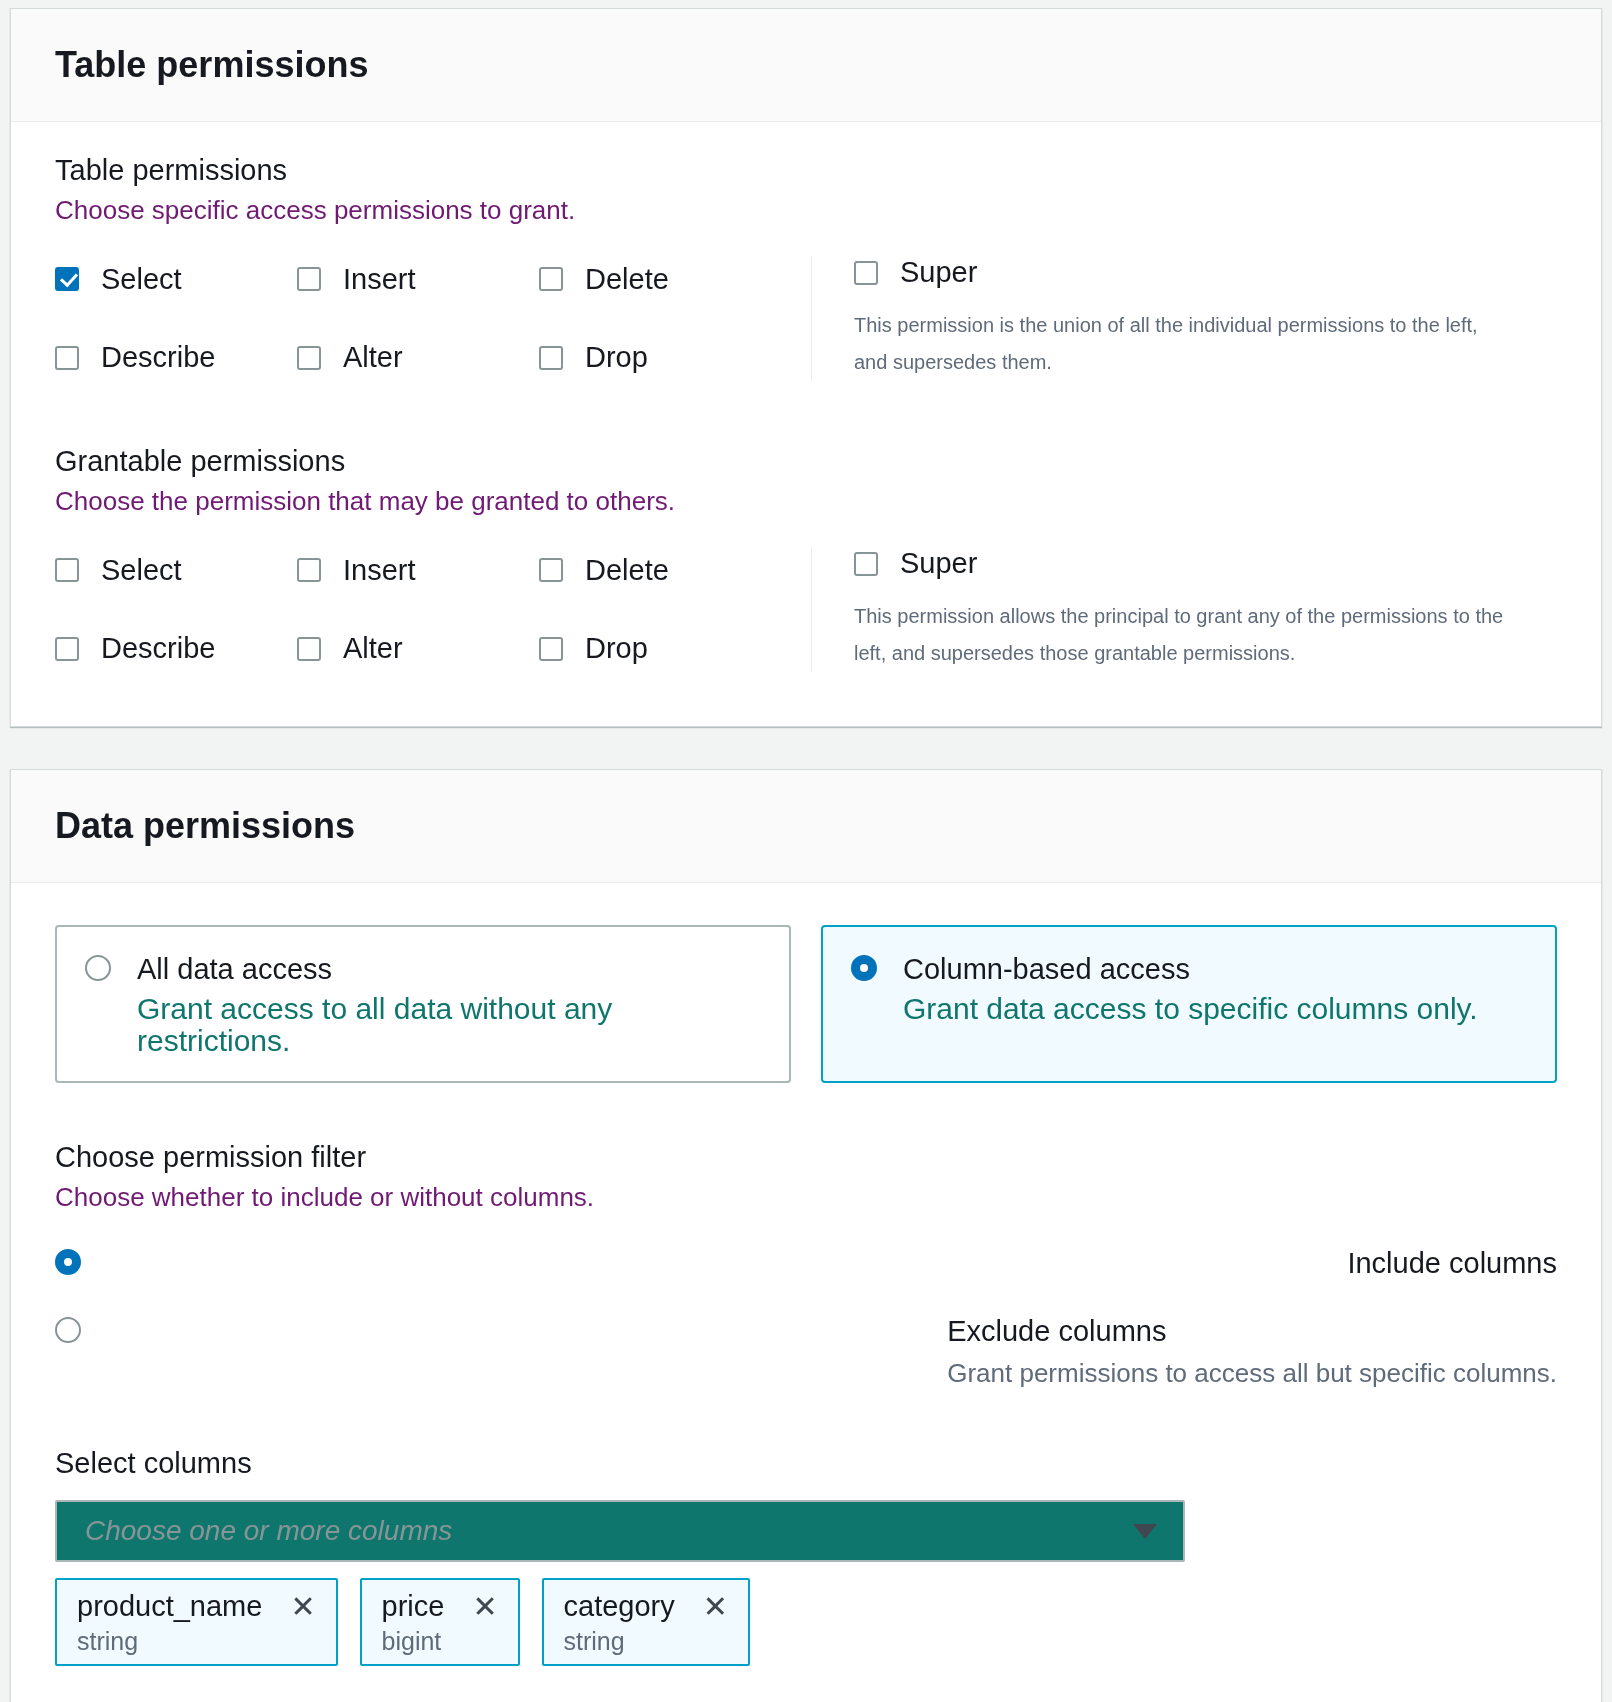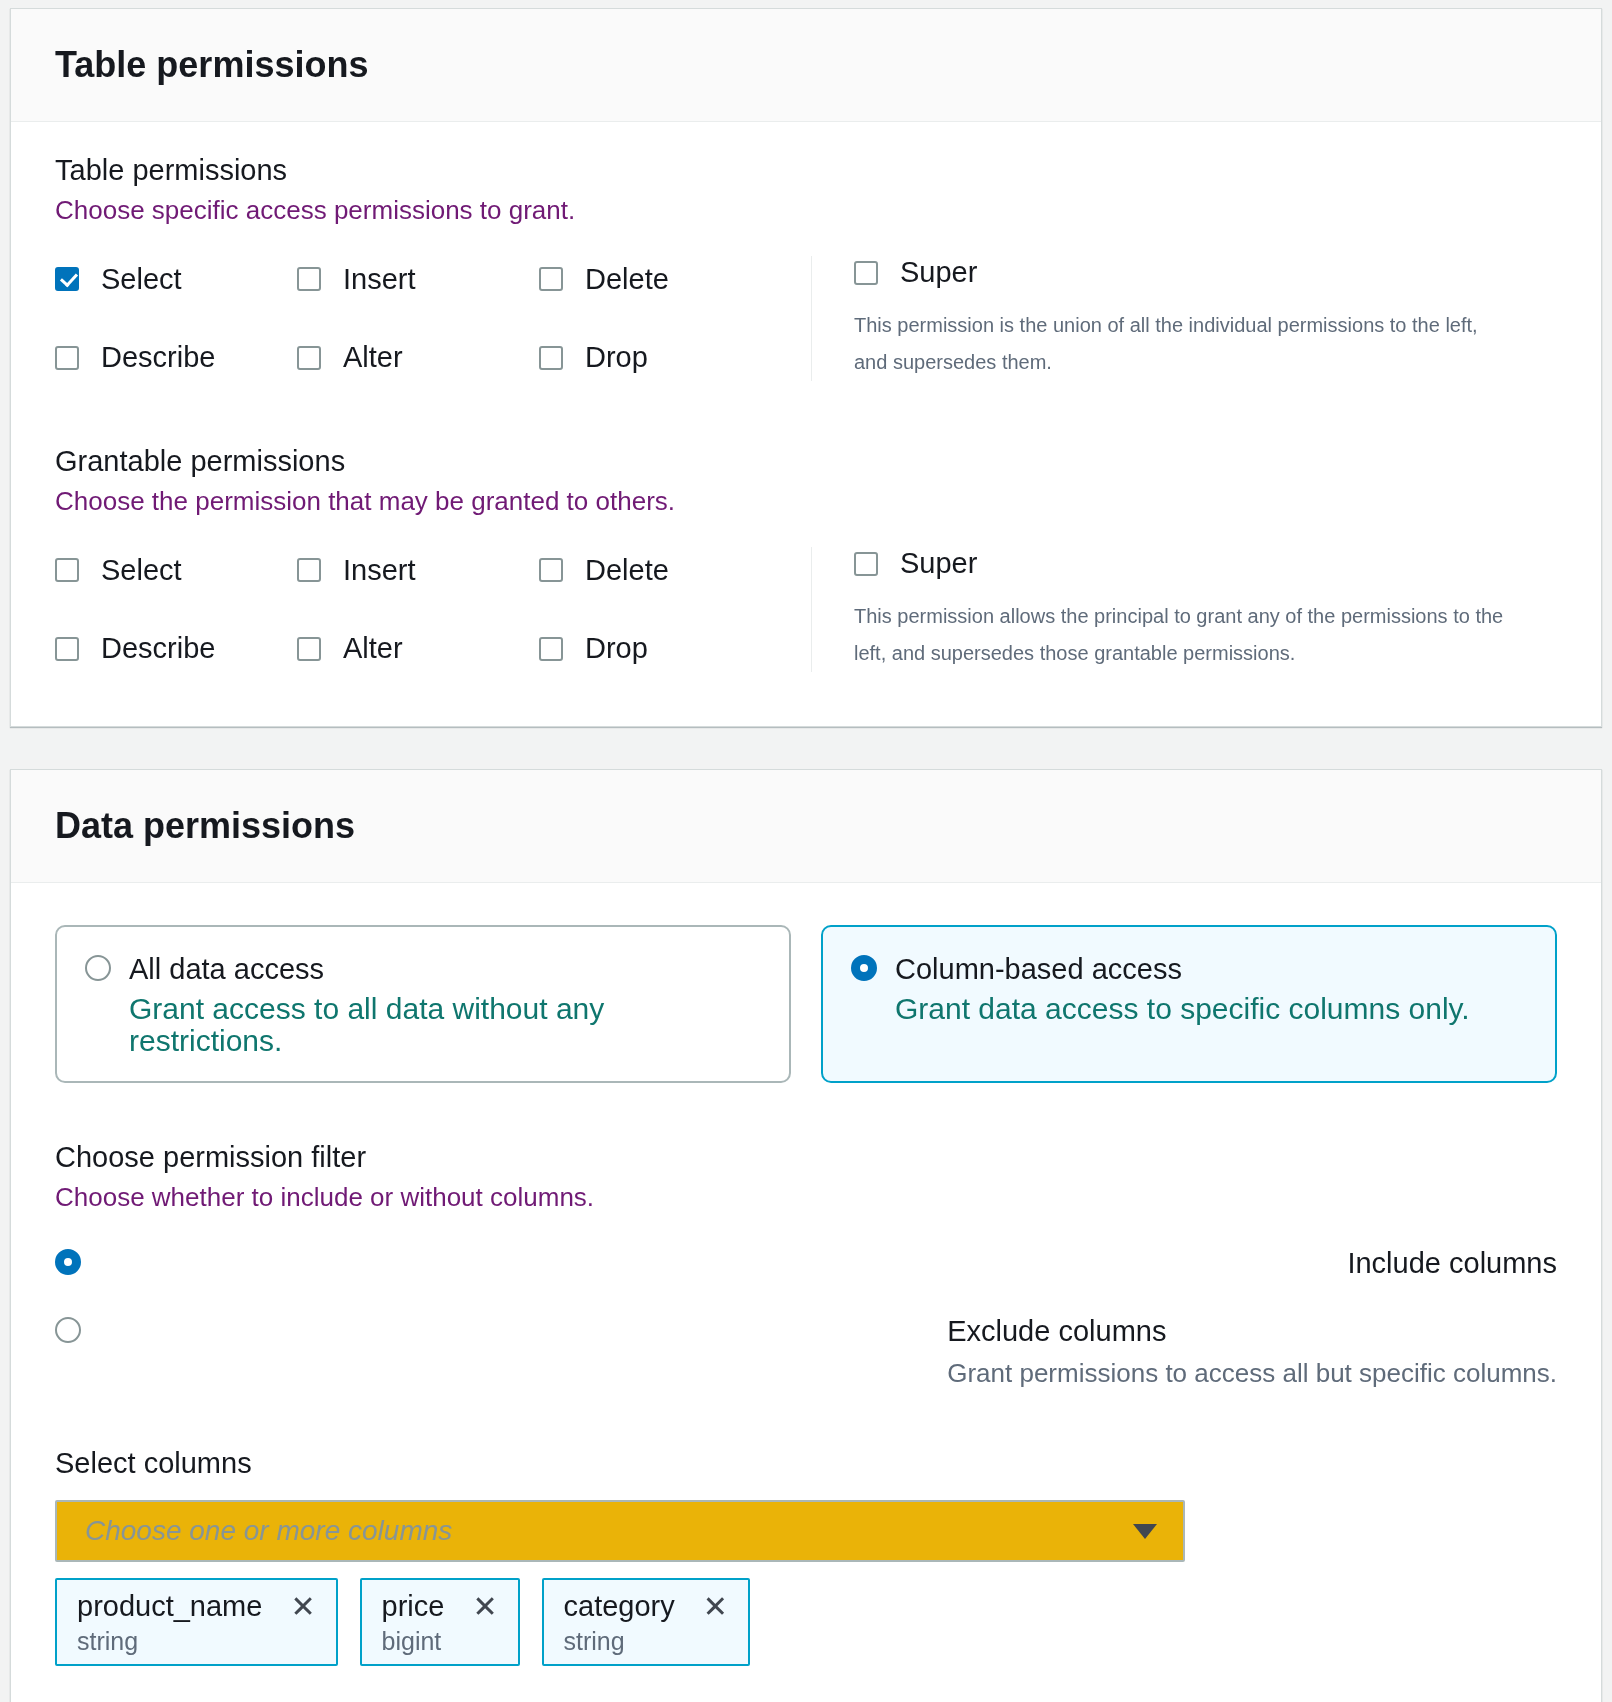--- a/index.html
+++ b/index.html
@@ -63,38 +63,38 @@
   .radio {
     width:26px; height:26px; border-radius:50%; flex:none;
     border:2px solid #879596; background:#fff;
   }
   .radio.selected { border:9px solid #0073bb; }
 
   
   .tiles { display:flex; gap:30px; margin-top:12px; }
   .tile {
     flex:1; min-height:112px;
-    border:2px solid #aab7b8; border-radius:10px; background:#fff;
-    padding:24px 28px; display:flex; gap:18px; align-items:flex-start;
+    border:2px solid #aab7b8; border-radius:4px; background:#fff;
+    padding:24px 28px; display:flex; gap:26px; align-items:flex-start;
   }
   .tile .radio { margin-top:4px; }
   .tile.selected { border-color:#00a1c9; background:#f1faff; }
   .tile-label { font-size:29px; line-height:36px; color:#16191f; }
   .tile-desc { font-size:30px; line-height:32px; color:#0f766e; margin-top:6px; }
 
   .filter-heading { margin-top:56px; }
   .radio-option { display:flex; gap:26px; align-items:flex-start; margin-top:32px;justify-content:space-between; }
   .radio-option .radio { margin-top:4px; }
   .radio-option-label { font-size:29px; line-height:36px; color:#16191f; }
   .radio-option-desc { font-size:26px; line-height:32px; color:#5f6b7a; margin-top:8px; }
 
   .select-label { margin-top:58px; font-size:29px; color:#16191f; }
   .select-box {
     margin-top:20px; width:1130px; height:62px;
-    border:2px solid #aab7b8; border-radius:2px; background:#eab308;
+    border:2px solid #aab7b8; border-radius:2px; background:#0f766e;
     display:flex; align-items:center; padding:0 26px; cursor:default;
   }
   .select-input {
     border:none; outline:none; flex:1; height:100%;
     font-family:"Liberation Sans", sans-serif;
     font-size:28px; color:#16191f; background:transparent;
   }
   .select-input::placeholder { color:#879596; font-style:italic; opacity:1; }
   .caret-down {
     width:0; height:0; flex:none; margin-left:18px;

